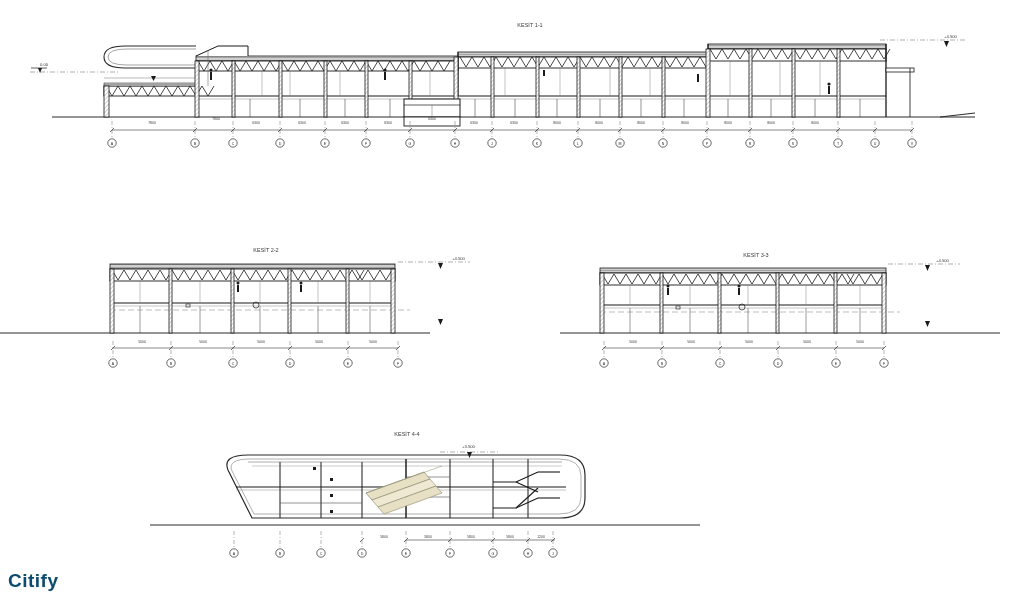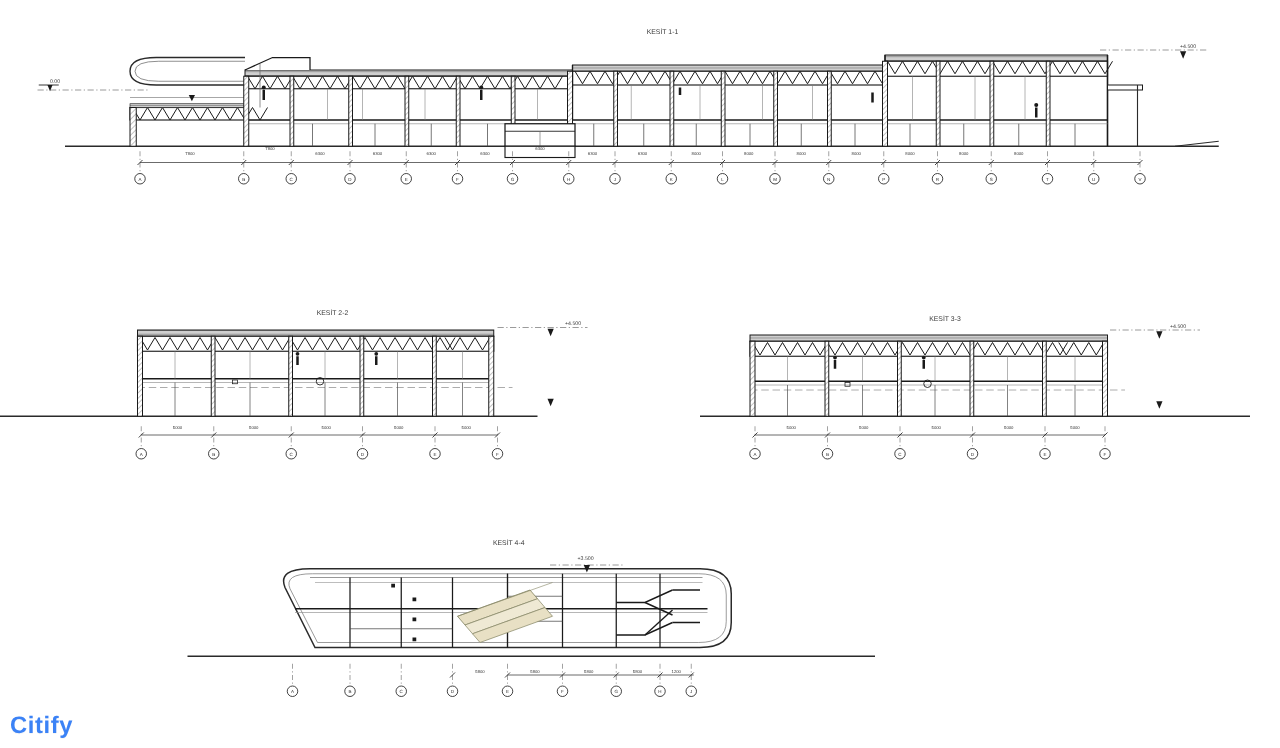--- a/index.html
+++ b/index.html
@@ -22,21 +22,21 @@
     left: 0;
     top: 0;
   }
   .watermark {
     position: absolute;
     left: 8px;
     bottom: 6px;
     font-size: 19px;
     font-weight: bold;
     letter-spacing: 0.5px;
-    color: #3b82f6;
+    color: #0c4a6e;
     text-shadow: 0 1px 0 #f6f6f6;
     user-select: none;
   }
 </style>
 </head>
 <body>
 
 <div id="sheet">
 
   <svg width="1024" height="598" viewBox="0 0 1024 598">

